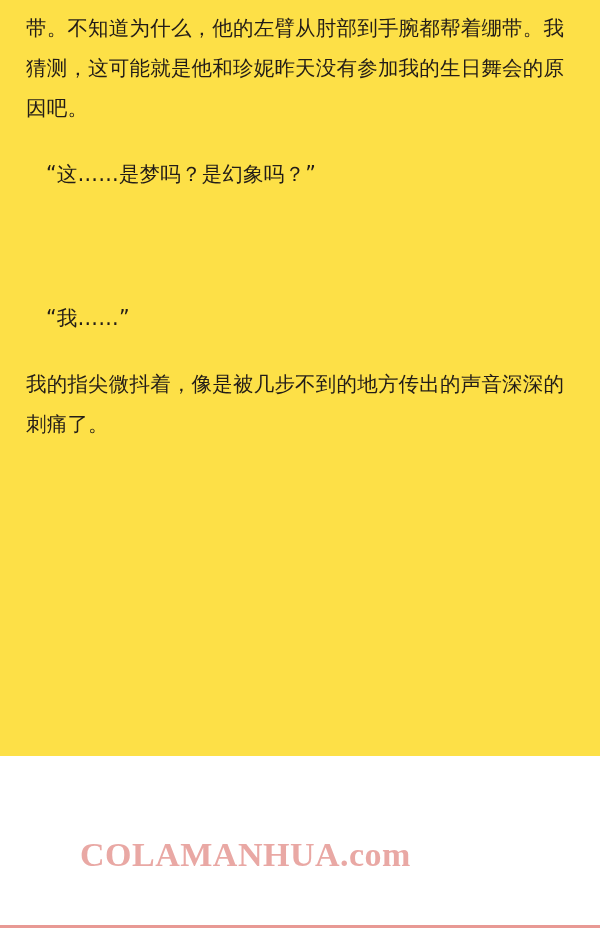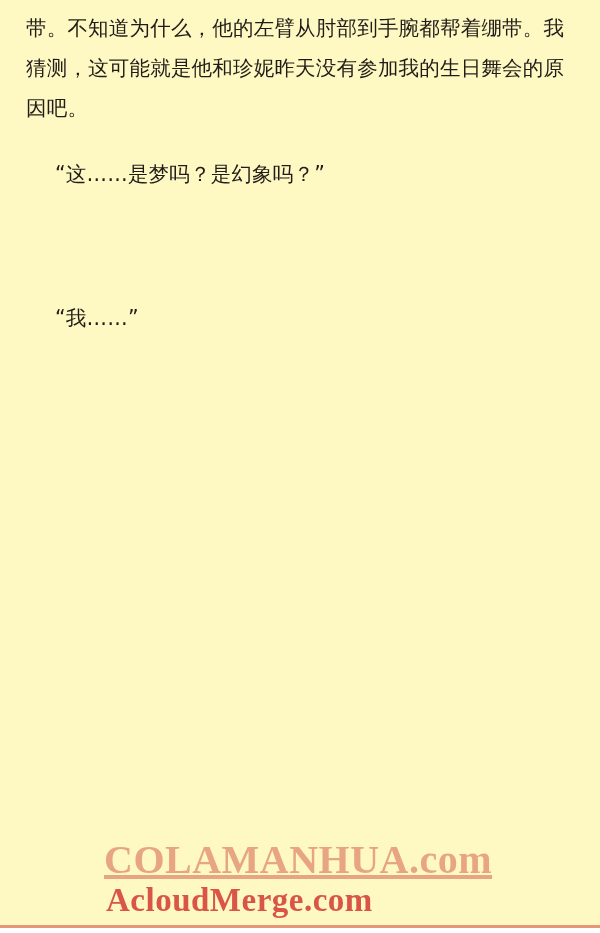--- a/index.html
+++ b/index.html
@@ -9,59 +9,57 @@
   }
   body {
     width: 600px;
     height: 933px;
     overflow: hidden;
     font-family: "DejaVu Sans", "Liberation Sans", sans-serif;
   }
   #page {
     position: relative;
     width: 600px;
-    height: 928px;
-    background: #fef9c3;
+    height: 756px;
+    background: #fde047;
     box-sizing: border-box;
     padding: 8px 26px 0 26px;
   }
   .text-body {
     position: relative;
     z-index: 2;
     font-size: 20.5px;
     line-height: 40px;
     color: #221c18;
     letter-spacing: 0.2px;
   }
   .para {
     margin: 0;
     white-space: pre-wrap;
   }
   .gap-sm { height: 14px; }
   .gap-md { height: 26px; }
   .indent {
     text-indent: 20px;
-    margin-left: 9px;
   }
   
   .wm {
     position: absolute;
     z-index: 5;
     font-family: "Liberation Serif", "DejaVu Serif", serif;
     font-weight: bold;
     white-space: nowrap;
     pointer-events: none;
   }
   #wm-top {
-    left: 104px;
+    left: 80px;
     top: 836px;
-    font-size: 40px;
+    font-size: 34px;
     color: rgba(208, 74, 64, 0.48);
     letter-spacing: 0.5px;
-    text-decoration: underline;
   }
   #wm-bottom {
     left: 106px;
     top: 882px;
     font-size: 33px;
     color: rgba(214, 70, 60, 0.92);
     letter-spacing: 0.5px;
   }
   .wm-underline {
     position: absolute;
@@ -88,24 +86,24 @@
 
     <div class="gap-md"></div>
 
     <div class="gap-md"></div>
 
     <div class="gap-md"></div>
 
     <p class="para indent">“我……”</p>
     <div class="gap-md"></div>
 
+    <p class="para">我的指尖微抖着，像是被几步不到的地方传出的声音深深的刺痛了。</p>
     <div class="gap-sm"></div>
 
     <div class="gap-md"></div>
 
 
   </div>
 
   <div class="wm" id="wm-top">COLAMANHUA.com</div>
-  <div class="wm" id="wm-bottom">AcloudMerge.com</div>
   <div class="wm-underline"></div>
 
 </div>
 
 </body></html>

